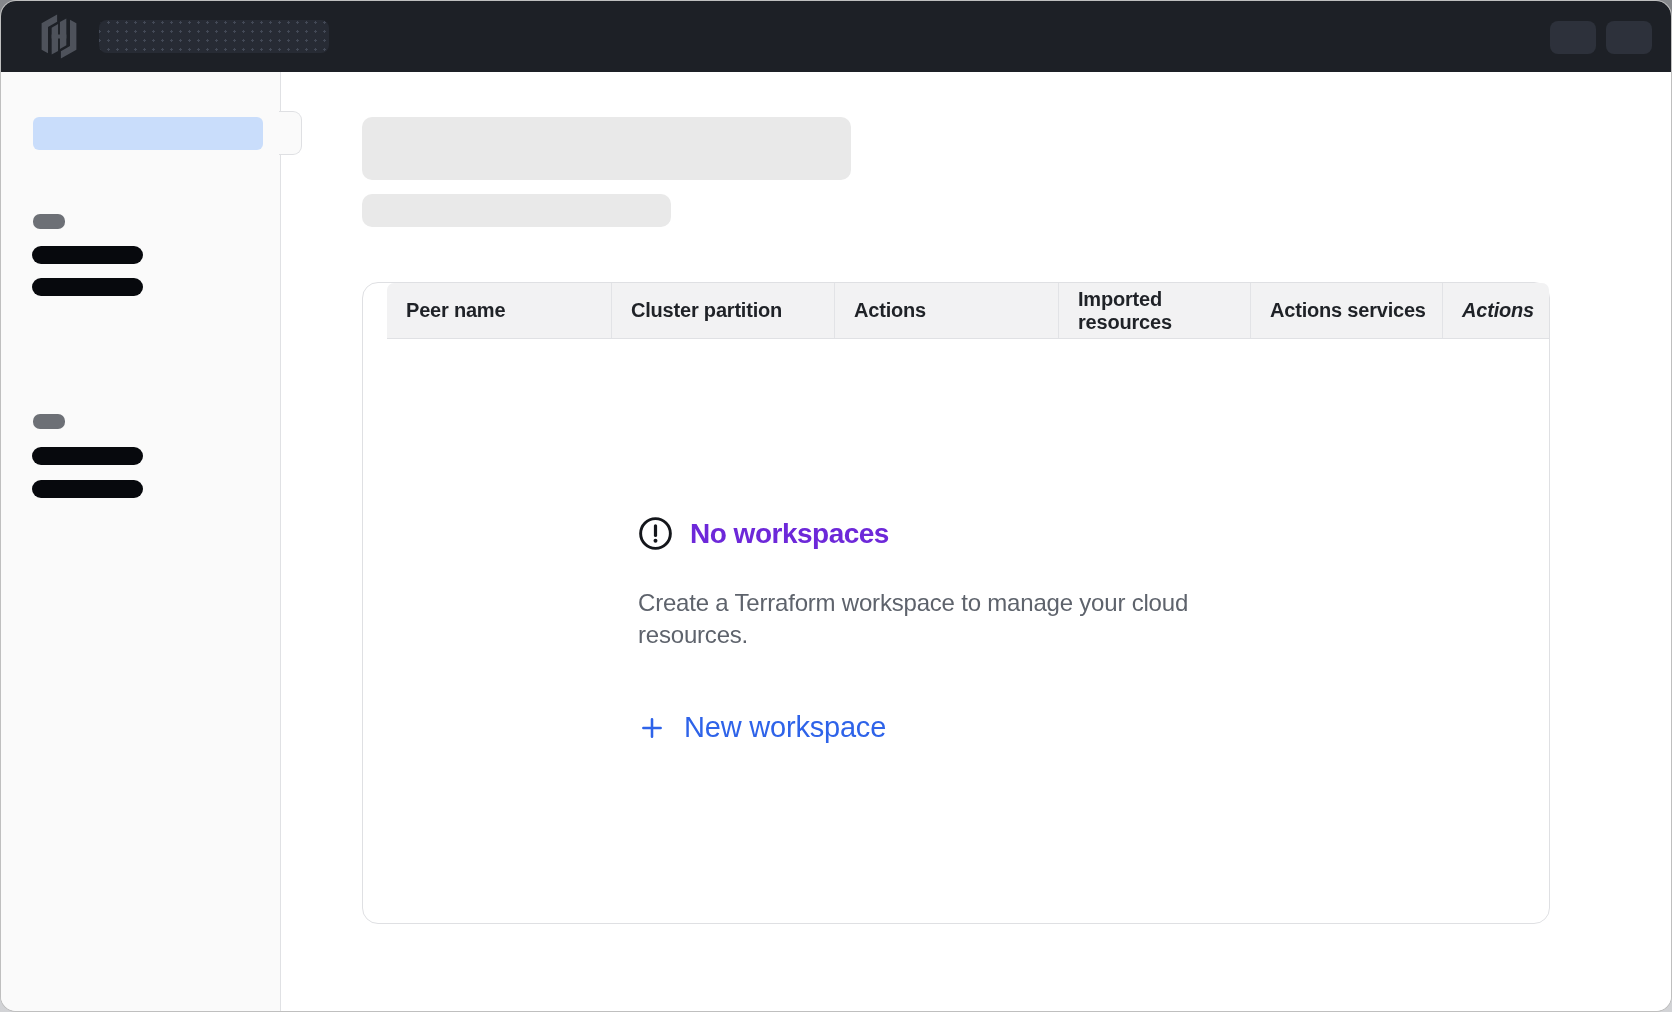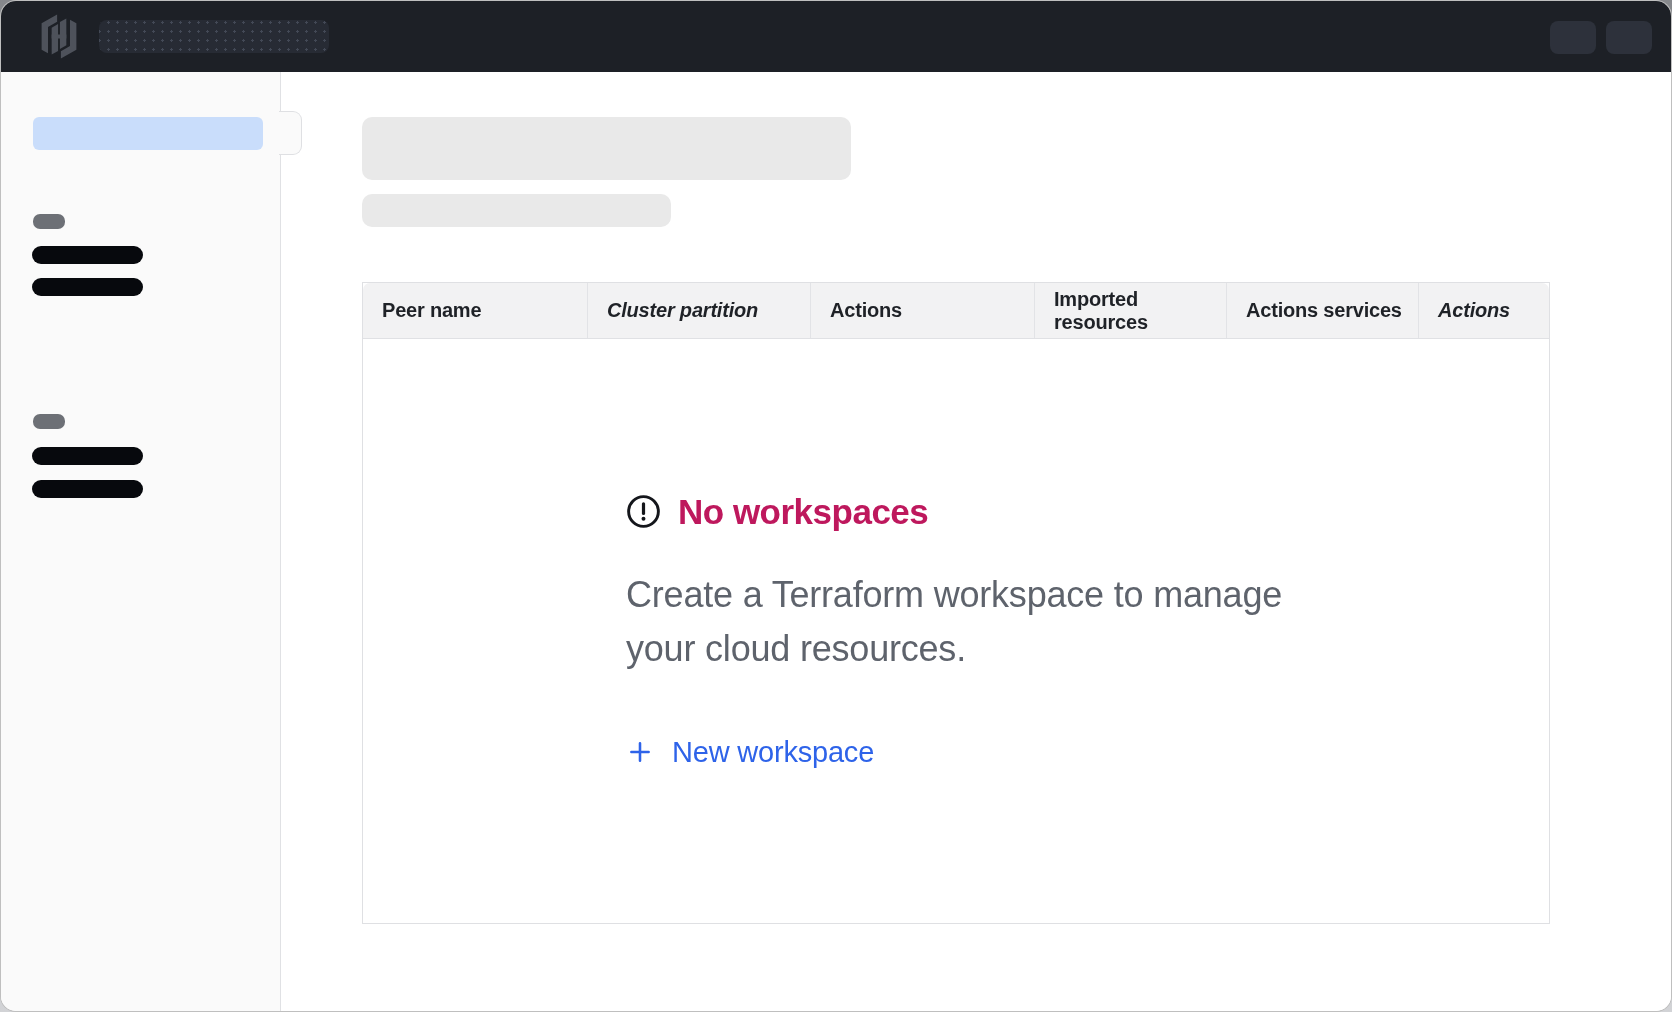--- a/index.html
+++ b/index.html
@@ -60,54 +60,54 @@
     border-radius: 0 9px 9px 0;
     z-index: 5;
   }
   
   .main { position: absolute; left: 280px; top: 71px; right: 0; bottom: 0; background: #ffffff; }
   .skel-title { left: 81px; top: 45px; width: 489px; height: 63px; border-radius: 10px; background: #e9e9e9; }
   .skel-subtitle { left: 81px; top: 122px; width: 309px; height: 33px; border-radius: 10px; background: #e9e9e9; }
   
   .table {
     position: absolute; left: 81px; top: 210px; width: 1188px; height: 642px;
-    border: 1px solid #dfe0e3; border-radius: 0;
+    border: 1px solid #dfe0e3; border-radius: 16px;
     background: #ffffff;
-    display: flex; flex-direction: column;
+    display: flex; flex-direction: column; padding-left: 24px;
   }
   .thead {
     display: flex; height: 56px; flex: 0 0 56px;
     background: #f2f2f3;
     border-bottom: 1px solid #e0e1e4;
     border-radius: 7px 7px 0 0;
     overflow: hidden;
   }
   .th {
     display: flex; align-items: center;
     padding-left: 19px;
     font-size: 20px; font-weight: 700; color: #1f2227;
     letter-spacing: -0.2px;
     border-left: 1px solid #e2e3e6;
   }
   .th:first-child { border-left: none; }
-  .th.c1 { width: 224px; } .th.c2 { width: 223px; font-style: italic; } .th.c3 { width: 224px; }
+  .th.c1 { width: 224px; } .th.c2 { width: 223px; } .th.c3 { width: 224px; }
   .th.c4 { width: 192px; } .th.c5 { width: 192px; } .th.c6 { flex: 1; font-style: italic; }
   .tbody {
     flex: 1;
     display: flex; align-items: center; justify-content: center;
   }
   
   .empty { width: 660px; }
   .empty-head { display: flex; align-items: center; gap: 17px; }
   .empty-title {
-    font-size: 35px; font-weight: 700; color: #be185d; letter-spacing: -0.5px;
+    font-size: 28px; font-weight: 700; color: #6d28d9; letter-spacing: -0.5px;
   }
   .empty-desc {
     margin-top: 36px;
-    font-size: 36px; line-height: 54px; color: #5e636c;
+    font-size: 24px; line-height: 32px; color: #5e636c;
     letter-spacing: -0.2px;
   }
   .empty-cta {
     margin-top: 60px;
     display: inline-flex; align-items: center; gap: 18px;
     background: none; border: none; cursor: pointer;
     font-family: inherit;
     font-size: 29px; font-weight: 500; color: #2e63e9;
     letter-spacing: -0.2px;
   }

